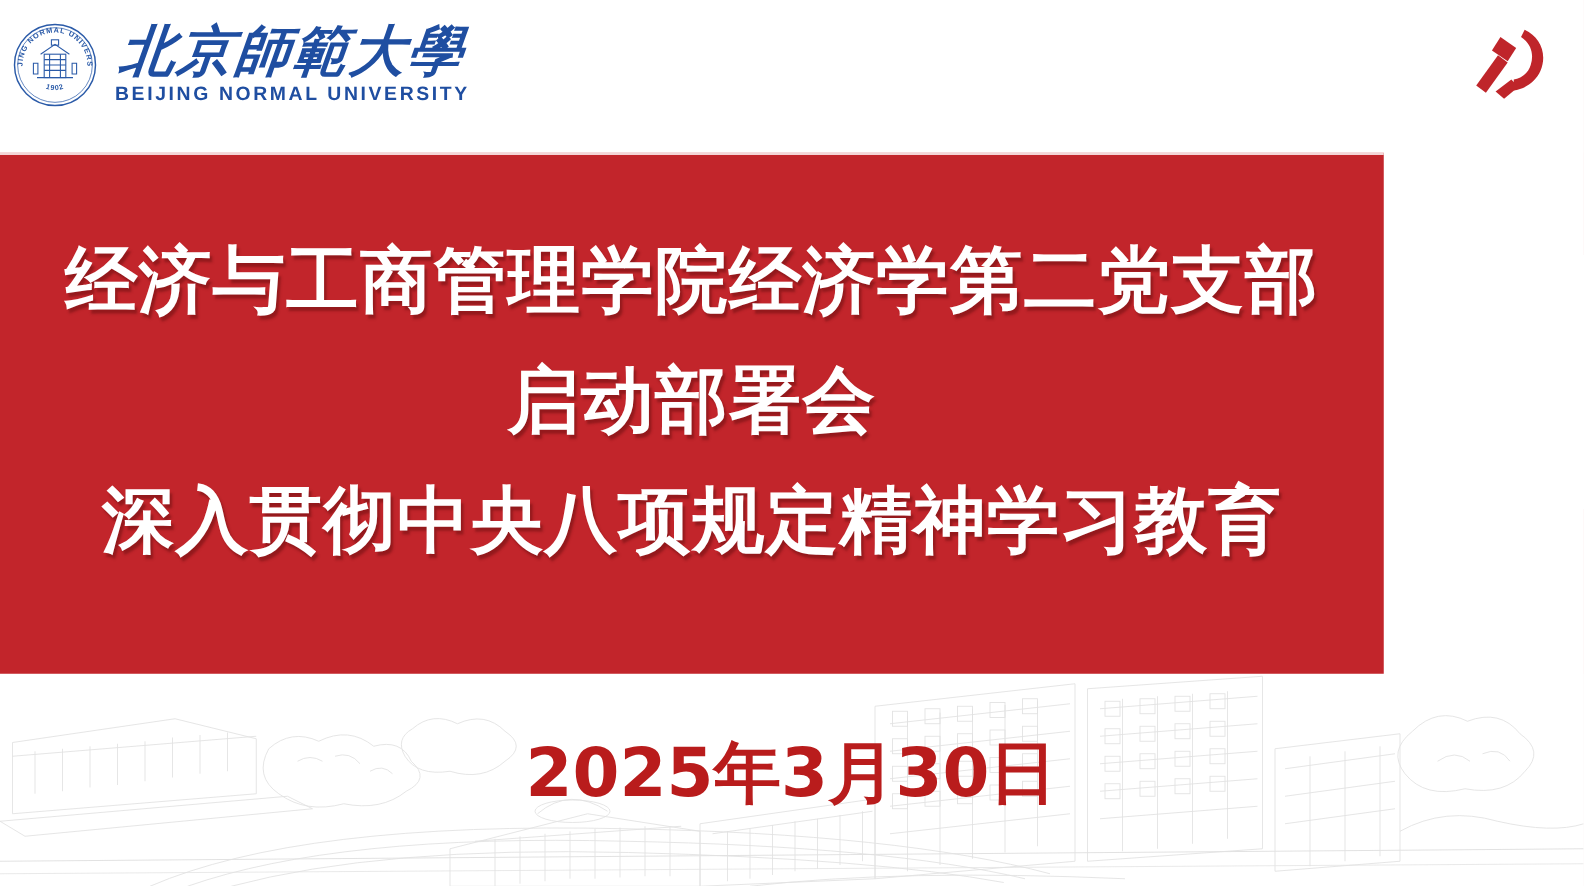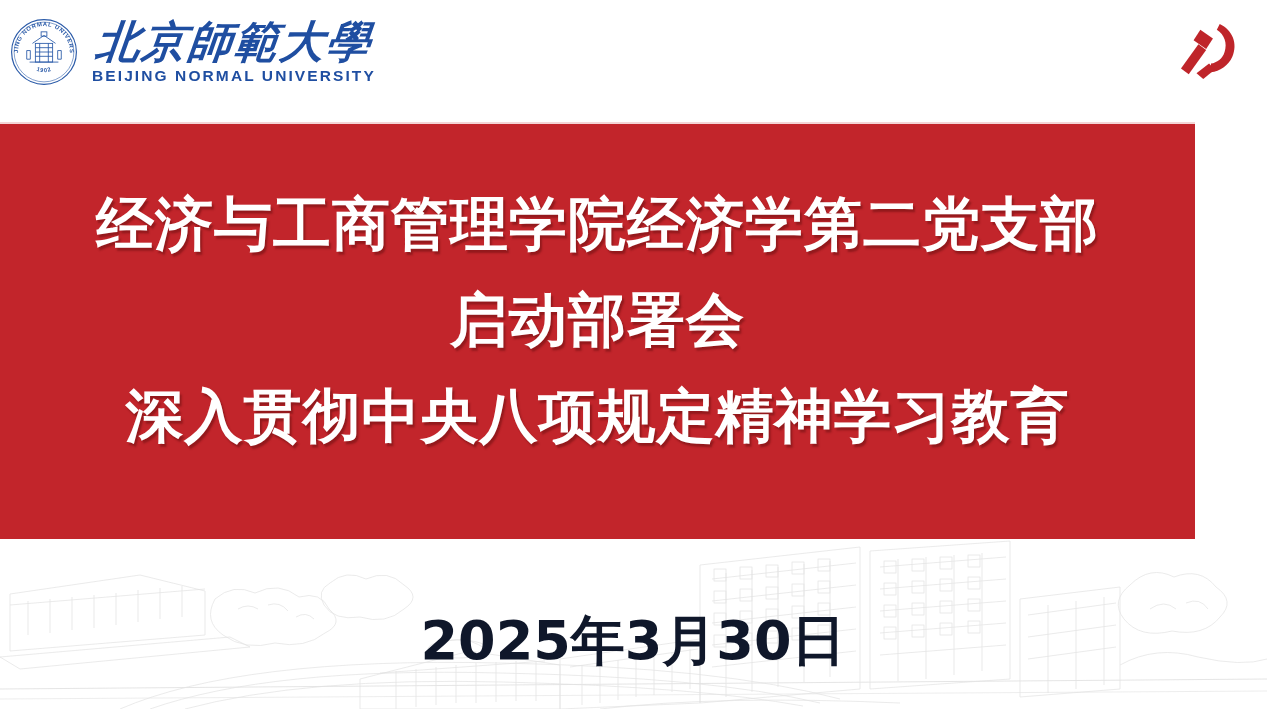--- a/index.html
+++ b/index.html
@@ -52,21 +52,21 @@
 
   
   #cpc-emblem{
     position:absolute;right:25px;top:18px;
     width:62px;height:66px;
   }
   #cpc-emblem svg{display:block}
 
   
   #banner{
-    position:absolute;left:0;top:122px;width:1195px;height:417px;
+    position:absolute;left:0;top:122px;width:1107px;height:417px;
     background:#c2252b;
     z-index:4;
     display:flex;flex-direction:column;
     align-items:center;justify-content:center;
     box-sizing:border-box;
     padding:0 40px 22px 40px;
   }
   .banner-top-edge{
     position:absolute;left:0;top:0;width:100%;height:2px;
     background:#f3d5d6;
@@ -86,24 +86,24 @@
   
   #photo{
     position:absolute;left:0;top:539px;width:1267px;height:170px;
     background:#ffffff;
     overflow:hidden;
     z-index:3;
   }
   #photo svg{position:absolute;left:0;top:0;display:block}
 
   #date-text{
-    position:absolute;left:0;top:605px;width:1266px;
+    position:absolute;left:0;top:583px;width:1266px;
     text-align:center;
     font-size:54px;font-weight:700;
-    color:#0f172a;
+    color:#b91c1c;
     letter-spacing:0px;
     z-index:5;
     font-family:"DejaVu Sans","Liberation Sans",sans-serif;
   }
 </style>
 </head>
 <body>
 
 <div id="slide">
 

